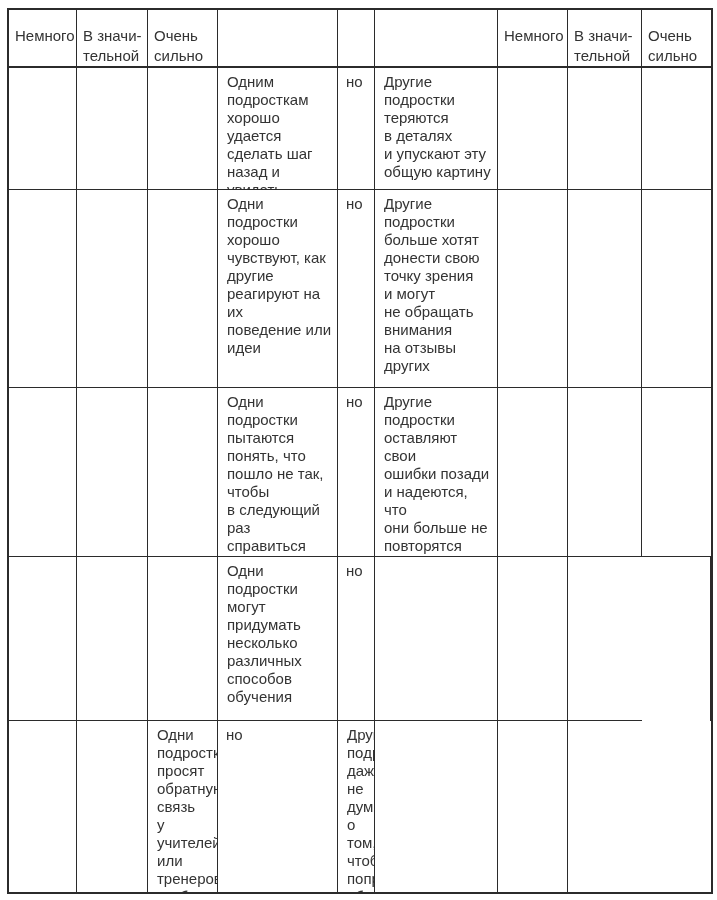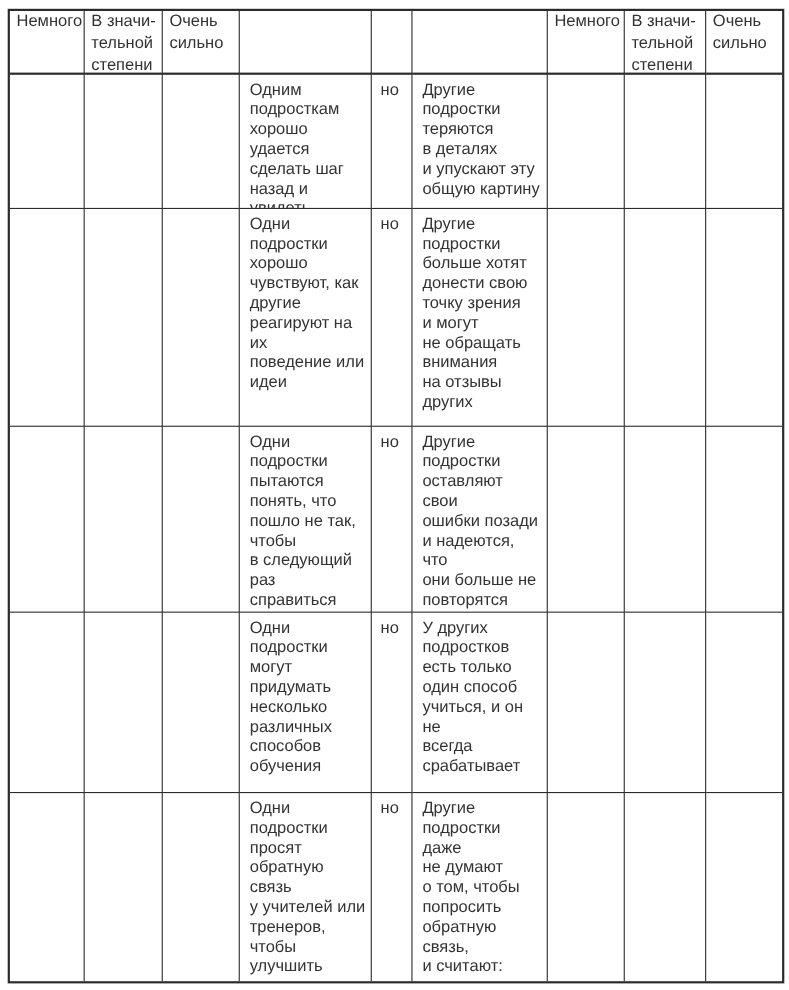--- a/index.html
+++ b/index.html
@@ -25,21 +25,21 @@
     border-right: 1px solid #2b2b2b;
     border-bottom: 1px solid #2b2b2b;
     overflow: hidden;
     font-size: 15px;
     line-height: 18px;
   }
   .cell.last-col { border-right: none; }
   .cell.last-row { border-bottom: none; }
   .cell.header {
     border-bottom: 2px solid #2b2b2b;
-    padding: 0 3px 0 6px;
+    padding: 16px 3px 0 6px;
     line-height: 20px;
     white-space: pre-line;
   }
   .cell.statement {
     padding: 5px 4px 0 9px;
     white-space: pre-line;
   }
   .cell.conj {
     padding: 5px 12px 0 8px;
   }
@@ -141,27 +141,20 @@
     <div class="cell"></div>
     <div class="cell statement">Одни
 подростки
 могут
 придумать
 несколько
 различных
 способов
 обучения</div>
     <div class="cell conj">но</div>
-    <div class="cell statement">У других
-подростков
-есть только
-один способ
-учиться, и он не
-всегда
-срабатывает</div>
     <div class="cell"></div>
     <div class="cell"></div>
     <div class="cell last-col"></div>
 
     <div class="cell last-row"></div>
     <div class="cell last-row"></div>
     <div class="cell last-row"></div>
     <div class="cell statement last-row">Одни
 подростки
 просят

